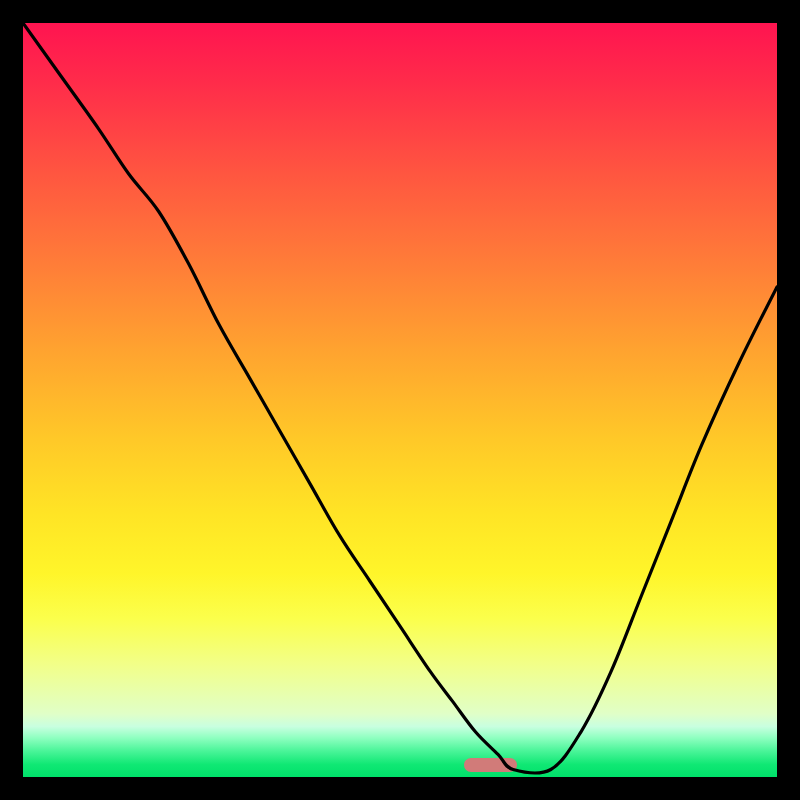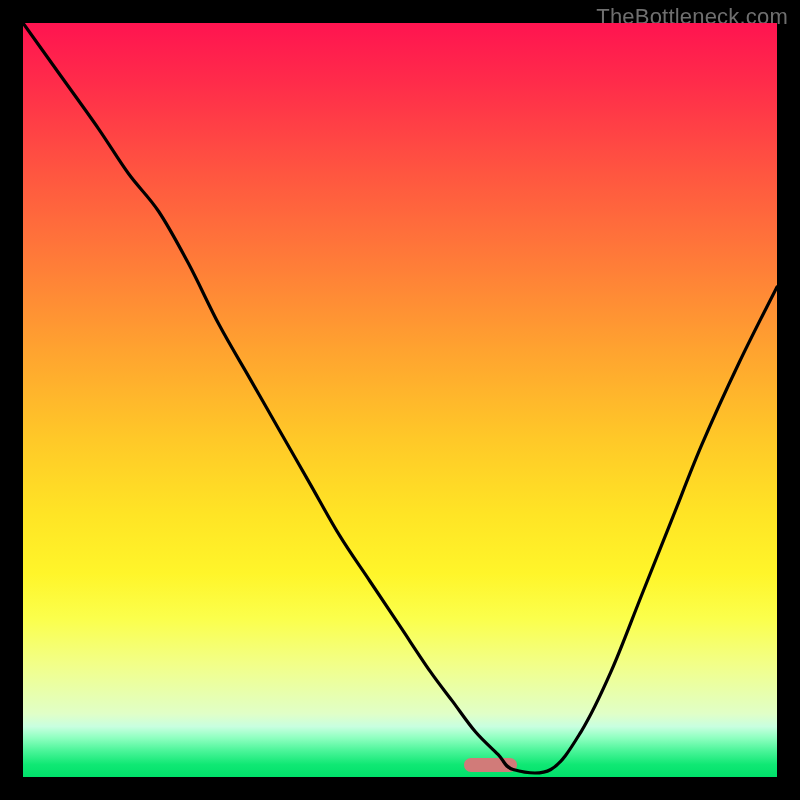--- a/index.html
+++ b/index.html
@@ -82,21 +82,20 @@
     inset: 0;
     width: 100%;
     height: 100%;
   }
 </style>
 </head>
 <body>
 
 <div class="frame">
 
-  <div class="watermark">TheBottleneck.com</div>
 
   <div class="plot-area">
     <div class="gradient-bg"></div>
     <div class="green-band"></div>
     <div class="marker" id="marker" style="left: 58.5%; width: 7%;"></div>
     <svg class="curve" viewBox="0 0 754 754" preserveAspectRatio="none">
       <path id="curve-path" d="M 0.0 0.0 C 6.3 8.8, 25.1 35.2, 37.7 52.8 C 50.3 70.4, 64.1 89.2, 75.4 105.6 C 86.7 121.9, 95.5 137.0, 105.6 150.8 C 115.6 164.6, 125.7 173.4, 135.7 188.5 C 145.8 203.6, 155.8 222.4, 165.9 241.3 C 175.9 260.1, 186.0 282.8, 196.0 301.6 C 206.1 320.5, 216.1 336.8, 226.2 354.4 C 236.3 372.0, 246.3 389.6, 256.4 407.2 C 266.4 424.8, 276.5 442.3, 286.5 459.9 C 296.6 477.5, 306.6 496.4, 316.7 512.7 C 326.7 529.1, 336.8 542.9, 346.8 558.0 C 356.9 573.0, 366.9 588.1, 377.0 603.2 C 387.1 618.3, 398.4 635.9, 407.2 648.4 C 416.0 661.0, 422.2 668.5, 429.8 678.6 C 437.3 688.7, 444.9 700.0, 452.4 708.8 C 459.9 717.6, 468.7 725.1, 475.0 731.4 C 481.3 737.7, 481.3 743.9, 490.1 746.5 C 498.9 749.0, 516.5 752.7, 527.8 746.5 C 539.1 740.2, 547.9 725.1, 558.0 708.8 C 568.0 692.4, 578.1 671.1, 588.1 648.4 C 598.2 625.8, 608.2 598.2, 618.3 573.0 C 628.3 547.9, 638.4 522.8, 648.4 497.6 C 658.5 472.5, 667.3 448.6, 678.6 422.2 C 689.9 395.9, 703.7 365.7, 716.3 339.3 C 728.9 312.9, 747.7 276.5, 754.0 263.9" fill="none" stroke="#000" stroke-width="3.2" stroke-linecap="round" stroke-linejoin="round"></path>
     </svg>
   </div>
 

